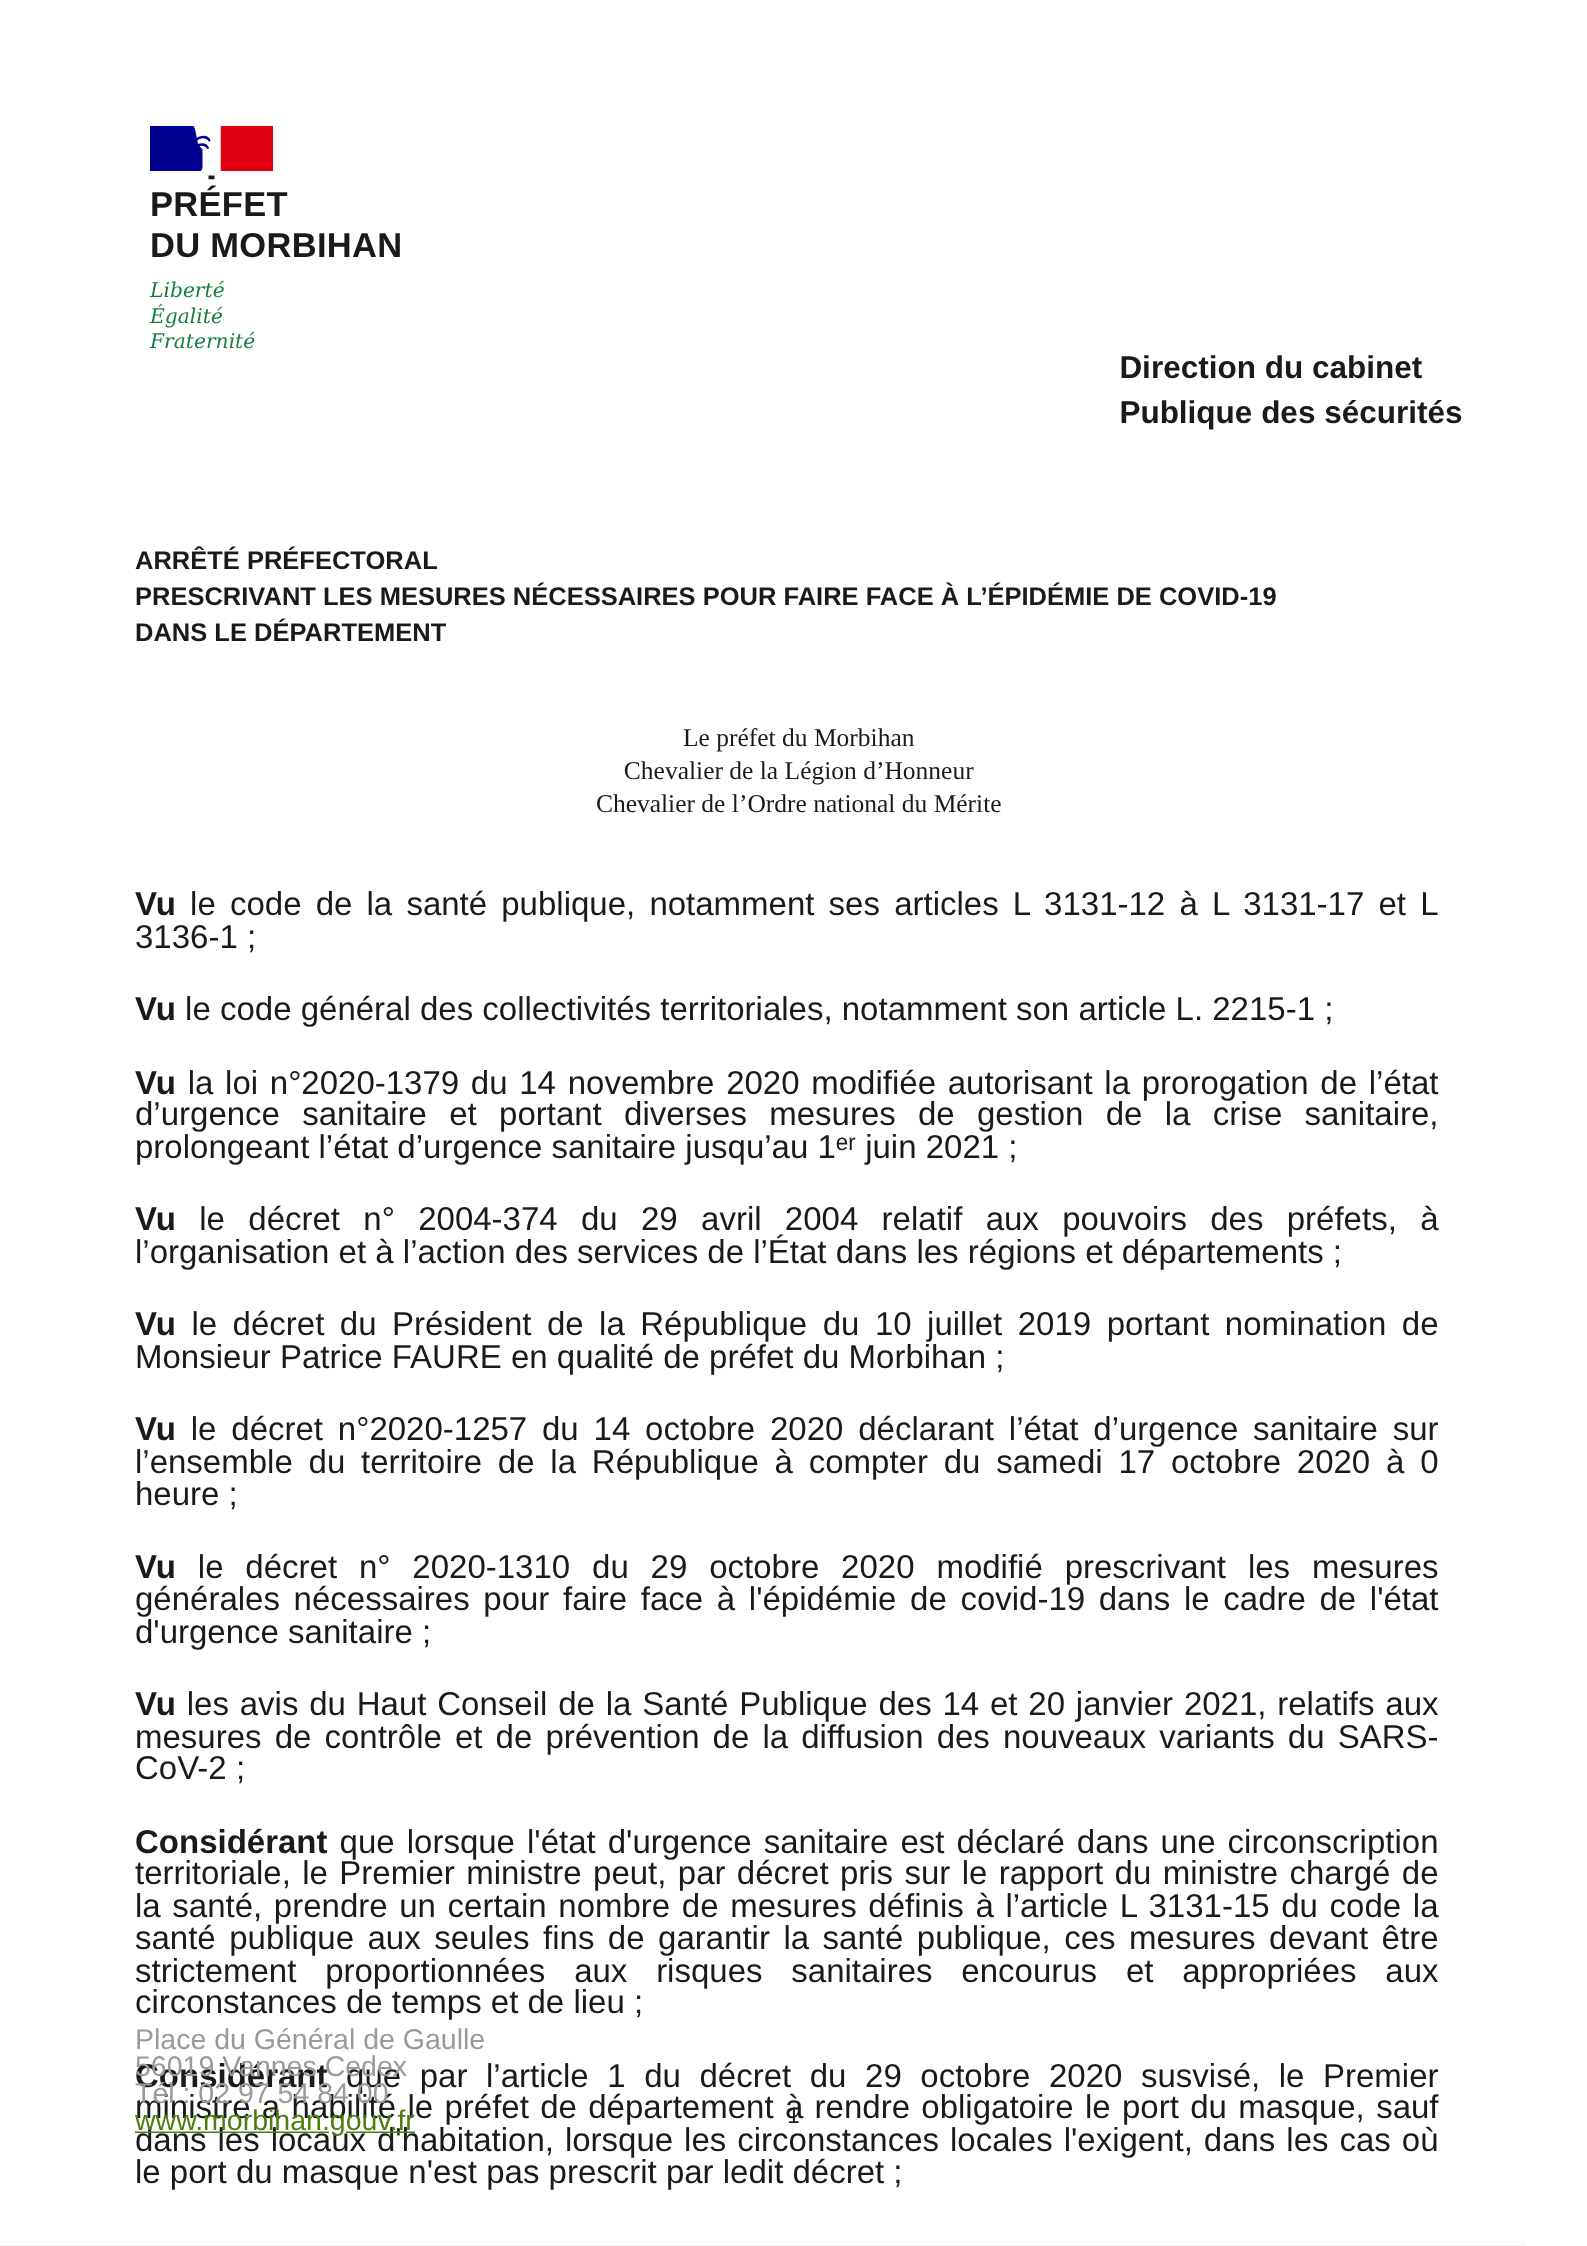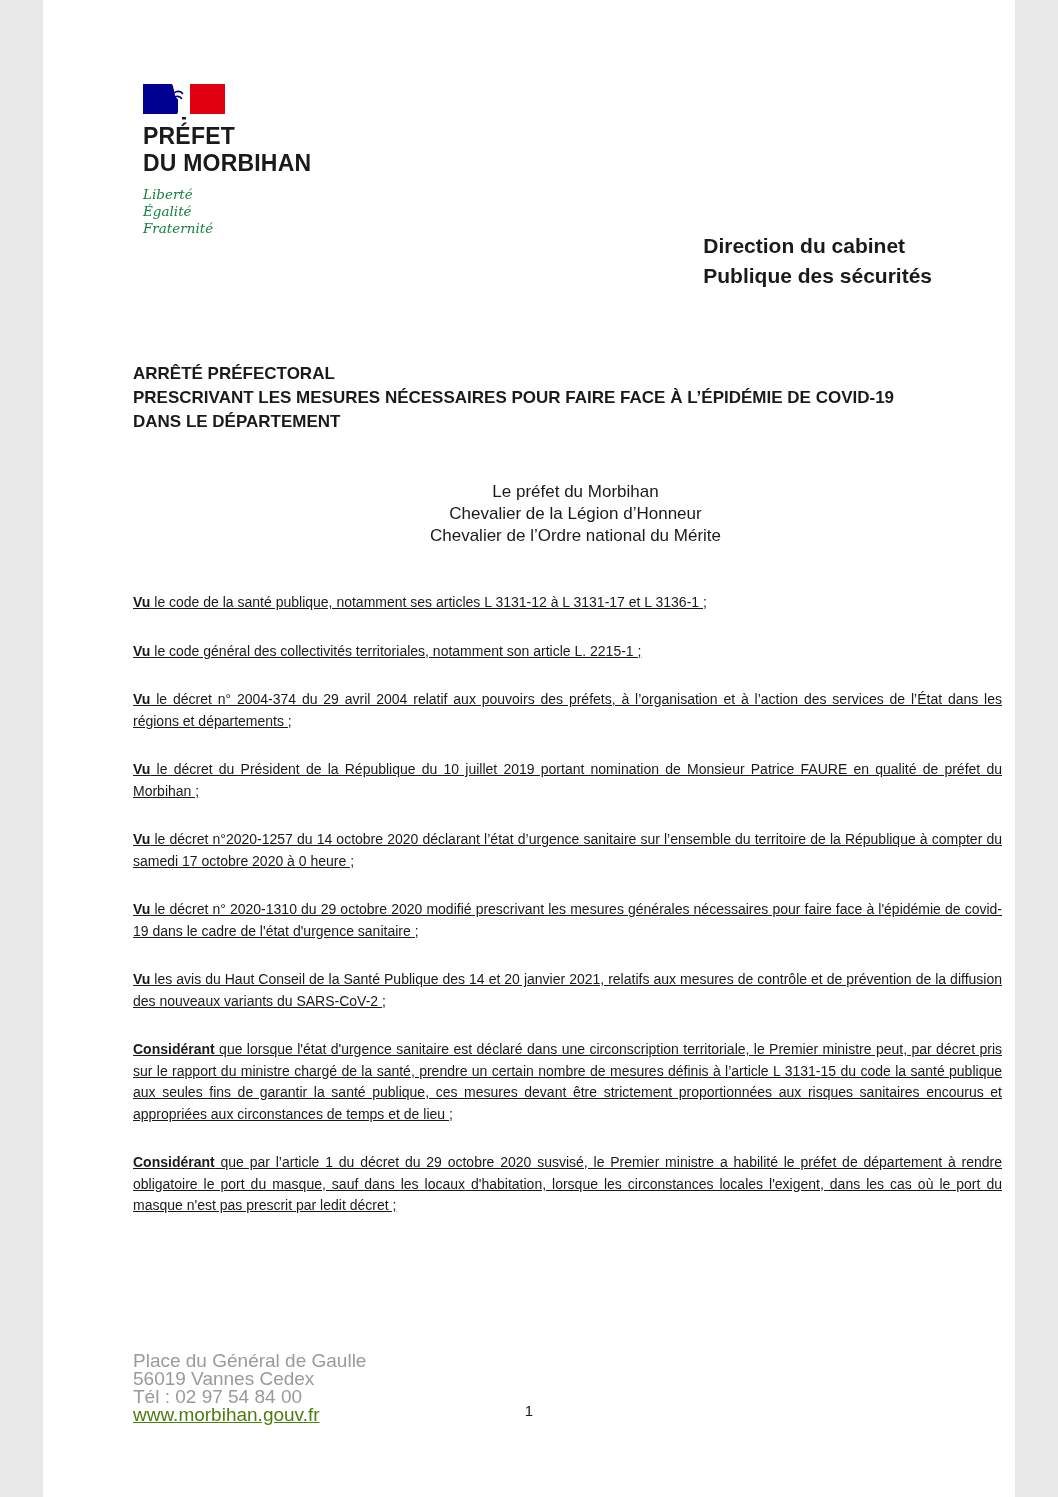--- a/index.html
+++ b/index.html
@@ -1,18 +1,18 @@
 <!DOCTYPE html>
 <html lang="fr"><head>
 <meta charset="utf-8">
 <style>
   html, body { margin: 0; padding: 0; background: #e8e8e8; }
   .page {
     position: relative;
-    width: 972px;
+    width: 1058px;
     height: 1497px;
     margin: 0 auto;
     background: #ffffff;
     font-family: "Liberation Sans", sans-serif;
     color: #1a1a1a;
     overflow: hidden;
   }
 
   
   .logo-block { position: absolute; left: 100px; top: 84px; }
@@ -38,27 +38,27 @@
     font-weight: 700;
     font-size: 17px;
     line-height: 24px;
     margin: 0 0 47px 0;
   }
   .salutation {
     text-align: center;
     font-size: 17px;
     line-height: 22px;
     margin: 0 0 45px 0;
+    font-family: Liberation Serif, serif;
   }
   .para {
     text-align: justify;
-    font-size: 14px;
+    font-size: 22px;
     line-height: 21.5px;
     margin: 0 16px 27px 0;
-    text-decoration: underline;
   }
   .para b { font-weight: 700; }
 
   
   .footer-address {
     position: absolute;
     left: 90px; top: 1352px;
     font-size: 19px;
     line-height: 18px;
     color: #9a9a9a;
@@ -114,20 +114,21 @@
     </div>
 
     <div class="salutation">
       <div>Le préfet du Morbihan</div>
       <div>Chevalier de la Légion d’Honneur</div>
       <div>Chevalier de l’Ordre national du Mérite</div>
     </div>
 
     <p class="para"><b>Vu</b><span> le code de la santé publique, notamment ses articles L 3131-12 à L 3131-17 et L 3136-1 ;</span></p>
     <p class="para"><b>Vu</b><span> le code général des collectivités territoriales, notamment son article L. 2215-1 ;</span></p>
+    <p class="para"><b>Vu</b><span> la loi n°2020-1379 du 14 novembre 2020 modifiée autorisant la prorogation de l’état d’urgence sanitaire et portant diverses mesures de gestion de la crise sanitaire, prolongeant l’état d’urgence sanitaire jusqu’au 1ᵉʳ juin 2021 ;</span></p>
     <p class="para"><b>Vu</b><span> le décret n° 2004-374 du 29 avril 2004 relatif aux pouvoirs des préfets, à l’organisation et à l’action des services de l’État dans les régions et départements ;</span></p>
     <p class="para"><b>Vu</b><span> le décret du Président de la République du 10 juillet 2019 portant nomination de Monsieur Patrice FAURE en qualité de préfet du Morbihan ;</span></p>
     <p class="para"><b>Vu</b><span> le décret n°2020-1257 du 14 octobre 2020 déclarant l’état d’urgence sanitaire sur l’ensemble du territoire de la République à compter du samedi 17 octobre 2020 à 0 heure ;</span></p>
     <p class="para"><b>Vu</b><span> le décret n° 2020-1310 du 29 octobre 2020 modifié prescrivant les mesures générales nécessaires pour faire face à l'épidémie de covid-19 dans le cadre de l'état d'urgence sanitaire ;</span></p>
     <p class="para"><b>Vu</b><span> les avis du Haut Conseil de la Santé Publique des 14 et 20 janvier 2021, relatifs aux mesures de contrôle et de prévention de la diffusion des nouveaux variants du SARS-CoV-2 ;</span></p>
     <p class="para"><b>Considérant</b><span> que lorsque l'état d'urgence sanitaire est déclaré dans une circonscription territoriale, le Premier ministre peut, par décret pris sur le rapport du ministre chargé de la santé, prendre un certain nombre de mesures définis à l’article L 3131-15 du code la santé publique aux seules fins de garantir la santé publique, ces mesures devant être strictement proportionnées aux risques sanitaires encourus et appropriées aux circonstances de temps et de lieu ;</span></p>
     <p class="para"><b>Considérant</b><span> que par l’article 1 du décret du 29 octobre 2020 susvisé, le Premier ministre a habilité le préfet de département à rendre obligatoire le port du masque, sauf dans les locaux d'habitation, lorsque les circonstances locales l'exigent, dans les cas où le port du masque n'est pas prescrit par ledit décret ;</span></p>
 
   </div>
 

